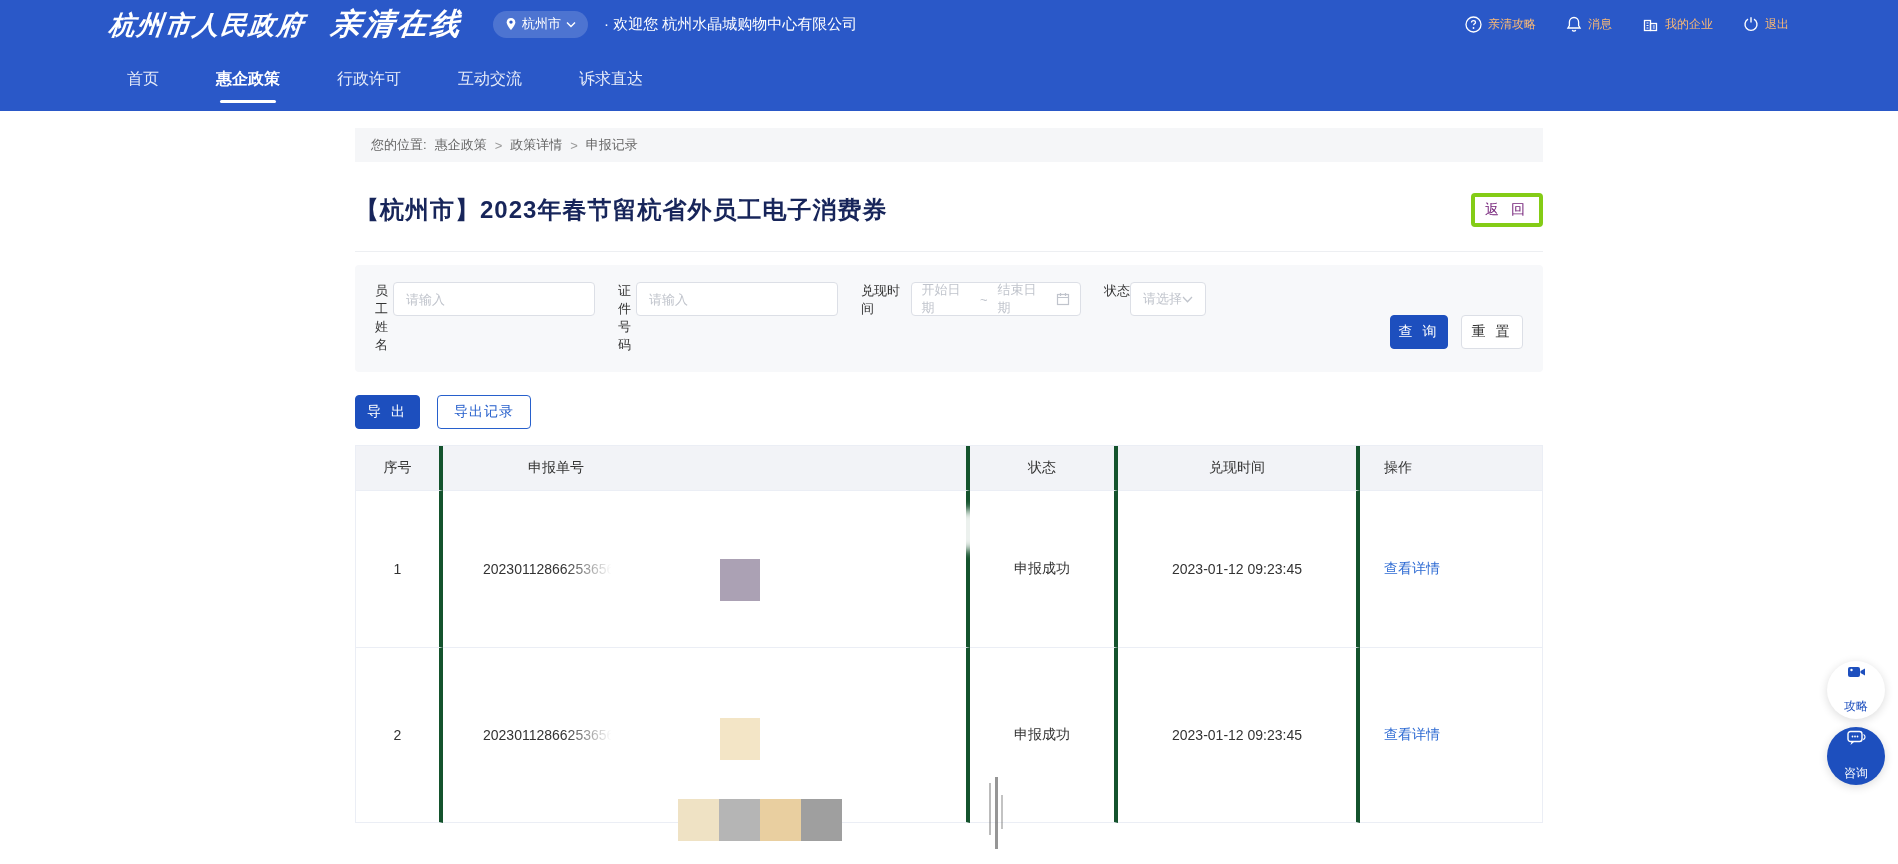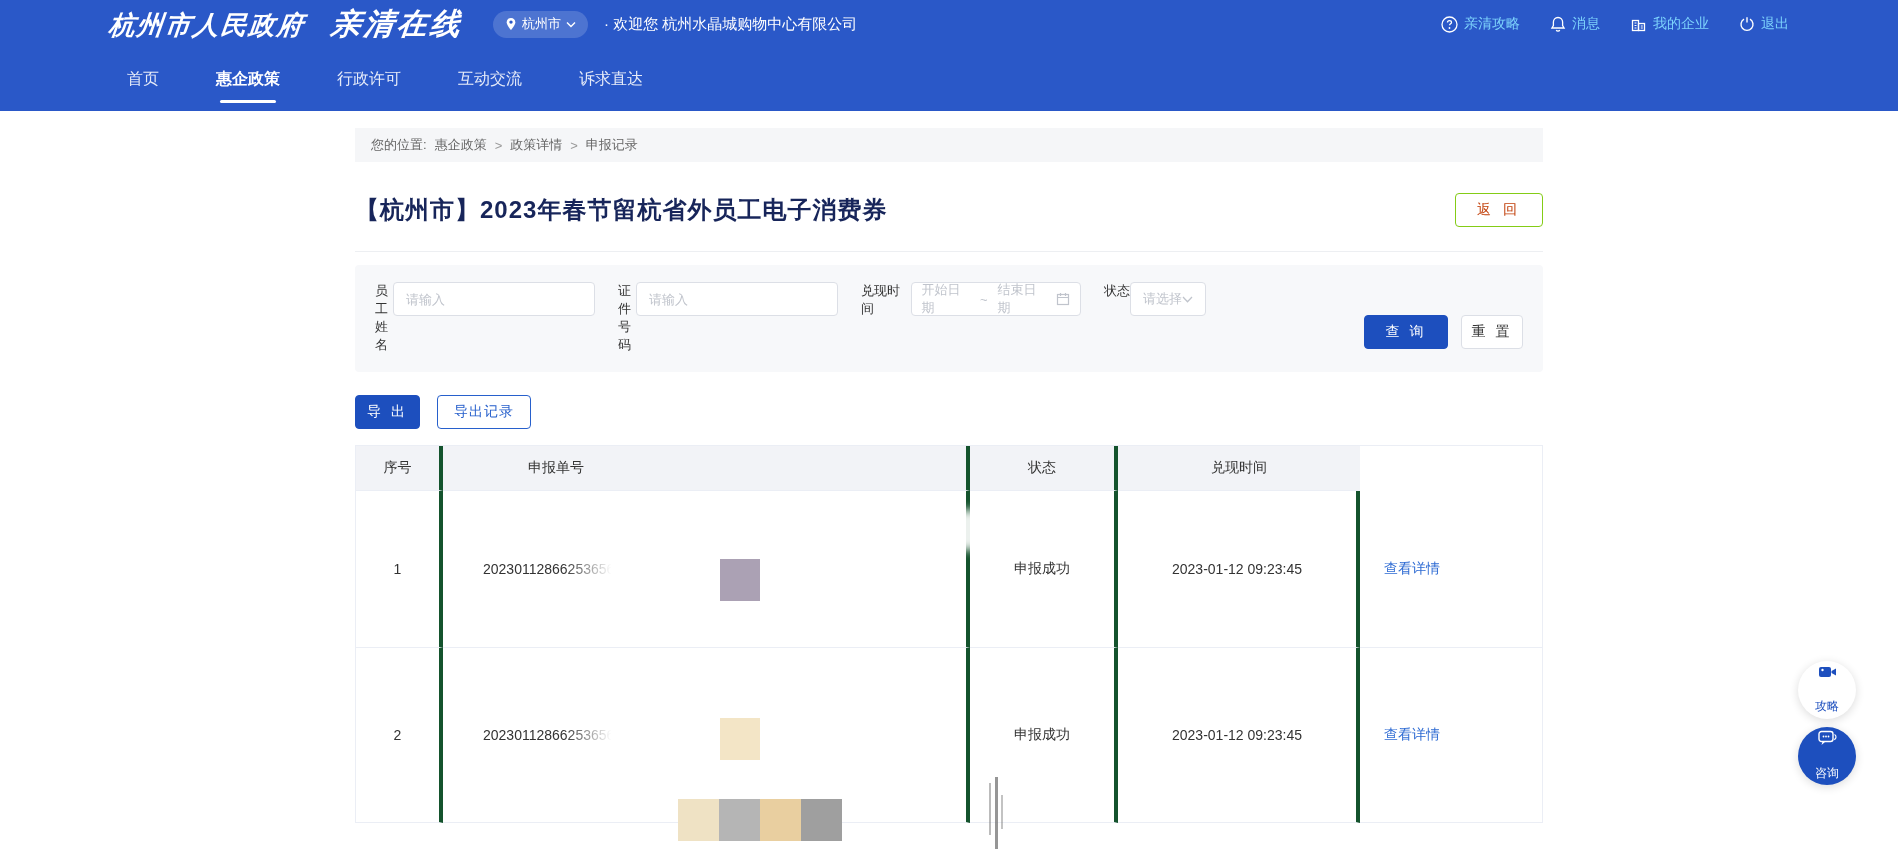--- a/index.html
+++ b/index.html
@@ -11,49 +11,49 @@
   
   .header { background:#2A58C8; height:111px; }
   .header-inner { width:1680px; margin:0 auto; }
   .header-top { height:48px; display:flex; align-items:center; }
   .logo { display:flex; align-items:baseline; color:#fff; font-style:italic; font-weight:bold; transform:skewX(-6deg); white-space:nowrap; }
   .logo-gov { font-size:26px; letter-spacing:2px; }
   .logo-brand { font-size:30px; letter-spacing:3px; margin-left:26px; }
   .loc-pill { display:flex; align-items:center; gap:5px; background:rgba(255,255,255,.17); border-radius:14px; height:27px; padding:0 12px; color:#fff; font-size:13px; margin-left:30px; cursor:pointer; white-space:nowrap; }
   .welcome { color:#fff; font-size:15px; margin-left:16px; white-space:nowrap; }
   .header-links { margin-left:auto; display:flex; align-items:center; gap:30px; }
-  .hlink { display:flex; align-items:center; gap:6px; color:#7dd3fc; font-size:14px; cursor:pointer; white-space:nowrap; }
+  .hlink { display:flex; align-items:center; gap:6px; color:#fdba74; font-size:12px; cursor:pointer; white-space:nowrap; }
   .header-nav { height:63px; display:flex; align-items:center; padding-left:18px; }
   .nav-item { position:relative; color:rgba(255,255,255,.88); font-size:16px; margin-right:57px; height:63px; display:flex; align-items:center; cursor:pointer; white-space:nowrap; }
   .nav-item.active { color:#fff; font-weight:bold; }
   .nav-item.active::after { content:""; position:absolute; left:50%; transform:translateX(-50%); bottom:8px; width:56px; height:3px; background:#fff; border-radius:2px; }
   
   .main { width:1188px; margin:0 auto; position:relative; }
   .breadcrumb { margin-top:17px; height:34px; background:#F5F6F8; display:flex; align-items:center; padding:0 16px; font-size:13px; color:#666; gap:8px; }
   .crumb { color:#666; }
   .crumb-sep { color:#999; }
   .title-row { margin-top:31px; display:flex; align-items:center; justify-content:space-between; }
   .page-title { font-size:24px; font-weight:bold; color:#17255A; letter-spacing:1px; }
-  .back-btn { width:88px; height:34px; background:#fff; border:1px solid #84cc16; border-radius:4px; color:#c2410c; font-size:14px; cursor:pointer; letter-spacing:4px; text-align:center; }
+  .back-btn { width:72px; height:34px; background:#fff; border:4px solid #84cc16; border-radius:4px; color:#701a75; font-size:14px; cursor:pointer; letter-spacing:4px; text-align:center; }
   .section-divider { margin-top:24px; border:none; border-top:1px solid #EDEFF2; }
   .tabs { margin-top:15px; display:flex; padding-left:20px; border-bottom:1px solid #E4E7ED; }
   .tab { font-size:14px; color:#666; padding:10px 2px 15px; margin-right:46px; cursor:pointer; position:relative; white-space:nowrap; }
   .tab.active { color:#2760CC; }
   .tab.active::after { content:""; position:absolute; left:0; right:0; bottom:-1px; height:2px; background:#2760CC; }
   
   .filter-panel { margin-top:13px; background:#F7F8FA; border-radius:4px; height:107px; padding:17px 20px 0; display:flex; align-items:flex-start; }
   .field { width:220px; margin-right:23px; display:flex; flex-direction:row; }
   .field-label { font-size:13px; color:#333; margin-bottom:10px; }
   .field input { height:34px; border:1px solid #DCDFE6; border-radius:4px; background:#fff; padding:0 12px; font-size:13px; color:#333; outline:none; font-family:inherit; }
   .field input::placeholder { color:#C0C4CC; }
   .daterange { height:34px; border:1px solid #DCDFE6; border-radius:4px; background:#fff; display:flex; align-items:center; justify-content:center; gap:10px; font-size:13px; color:#C0C4CC; cursor:pointer; padding:0 10px; }
   .select-box { height:34px; border:1px solid #DCDFE6; border-radius:4px; background:#fff; display:flex; align-items:center; font-size:13px; color:#C0C4CC; cursor:pointer; padding:0 12px; justify-content:space-between; }
   .filter-actions { margin-left:auto; margin-right:0; display:flex; align-items:flex-end; gap:13px; padding-top:33px; }
   .btn { height:34px; border-radius:4px; font-size:14px; cursor:pointer; letter-spacing:3px; text-align:center; font-family:inherit; }
-  .btn-primary { background:#1D4FBE; color:#fff; border:1px solid #1D4FBE; width:84px; }
+  .btn-primary { background:#1D4FBE; color:#fff; border:1px solid #1D4FBE; width:58px; }
   .btn-plain { background:#fff; color:#333; border:1px solid #DCDFE6; width:62px; }
   
   .toolbar { margin-top:23px; display:flex; gap:17px; }
   .btn-export { width:65px; }
   .btn-export-rec { width:94px; background:#fff; color:#2760CC; border:1px solid #2760CC; border-radius:4px; height:34px; font-size:14px; cursor:pointer; letter-spacing:1px; font-family:inherit; }
   
   .table { margin-top:16px; border:1px solid #EBEEF5; border-bottom:none; }
   .trow { display:flex; }
   .tcell { border-right:4px solid #14532d; border-bottom:1px solid #EBEEF5; display:flex; align-items:center; font-size:14px; }
   .tcell:last-child { border-right:none; }
@@ -76,21 +76,21 @@
   .r4 { left:719px; top:799px; width:41px; height:42px; }
   .r5 { left:760px; top:799px; width:41px; height:42px; }
   .r6 { left:801px; top:799px; width:41px; height:42px; }
   .smudge { position:absolute; left:700px; top:510px; width:290px; height:40px; background:rgba(255,255,255,.92); filter:blur(5px); }
   .streaks { position:absolute; left:989px; top:777px; width:20px; height:72px; }
   .streaks i { position:absolute; display:block; background:#6b6b6b; filter:blur(.7px); }
   .streaks i:nth-child(1){ left:0; top:6px; width:2px; height:52px; opacity:.45; }
   .streaks i:nth-child(2){ left:6px; top:0; width:3px; height:72px; opacity:.7; }
   .streaks i:nth-child(3){ left:12px; top:18px; width:2px; height:34px; opacity:.4; }
   
-  .float-btn { position:absolute; right:42px; width:58px; height:58px; border-radius:50%; display:flex; flex-direction:column; align-items:center; justify-content:center; gap:19px; cursor:pointer; font-size:12px; box-shadow:0 2px 10px rgba(0,0,0,.14); }
+  .float-btn { position:absolute; right:13px; width:58px; height:58px; border-radius:50%; display:flex; flex-direction:column; align-items:center; justify-content:center; gap:19px; cursor:pointer; font-size:12px; box-shadow:0 2px 10px rgba(0,0,0,.14); }
   .float-guide { top:661px; background:#fff; color:#1D4FBE; }
   .float-consult { top:727px; background:#1D4FBE; color:#fff; }
   .icon { display:inline-flex; align-items:center; justify-content:center; }
 </style>
 </head>
 <body>
 
 <div class="header">
   <div class="header-inner">
     <div class="header-top">
@@ -236,20 +236,21 @@
     <button class="btn btn-primary btn-export">导 出</button>
     <button class="btn-export-rec">导出记录</button>
   </div>
 
   <div class="table">
     <div class="trow thead">
       <div class="tcell c1">序号</div>
       <div class="tcell c2">申报单号</div>
       <div class="tcell c3">状态</div>
       <div class="tcell c4">兑现时间</div>
+      <div class="tcell c5">操作</div>
     </div>
     <div class="trow tbody-row1">
       <div class="tcell c1">1</div>
       <div class="tcell c2">
           <span class="order-no">20230112866253656</span>
         </div>
       <div class="tcell c3">申报成功</div>
       <div class="tcell c4">2023-01-12 09:23:45</div>
       <div class="tcell c5">
           <span class="link">查看详情</span>

